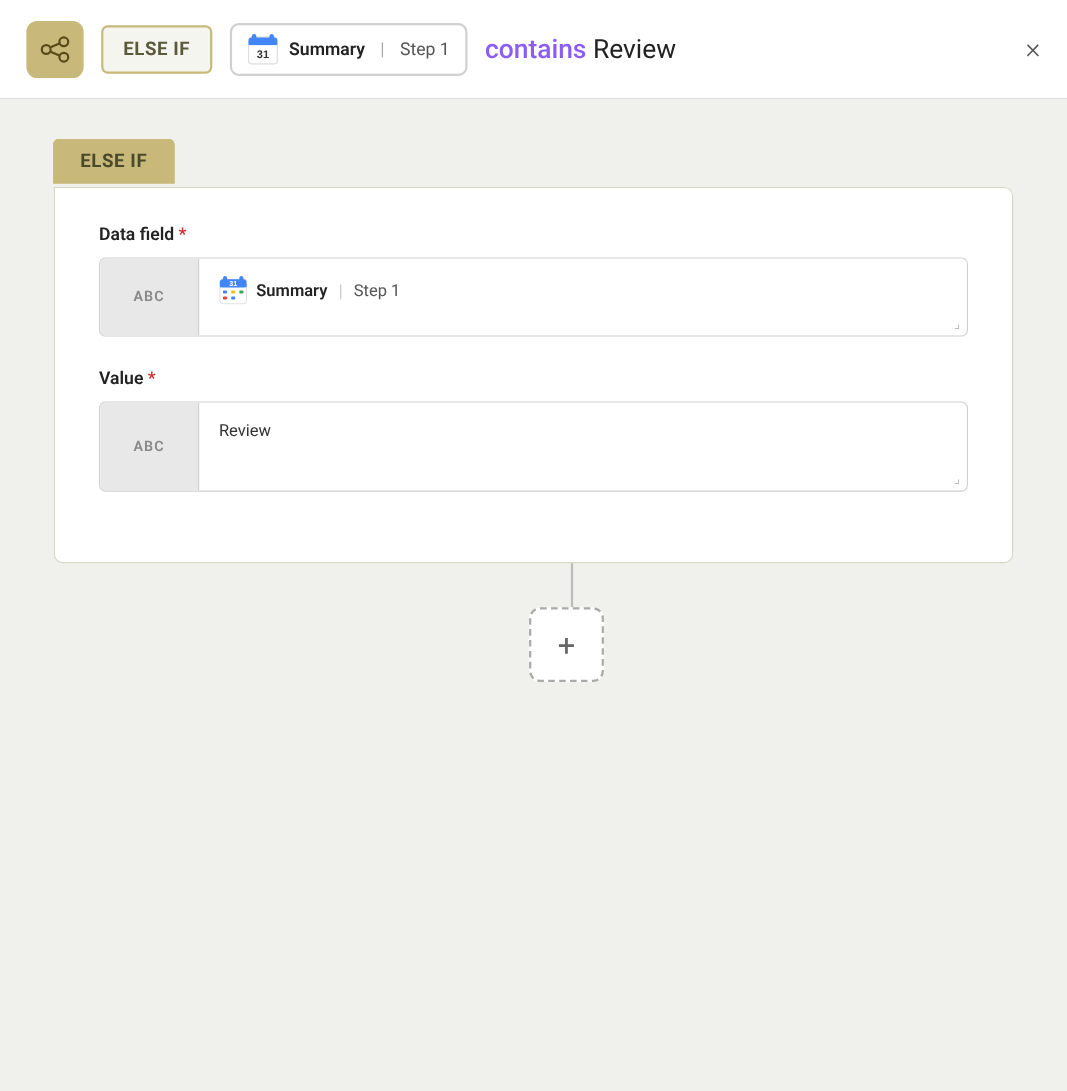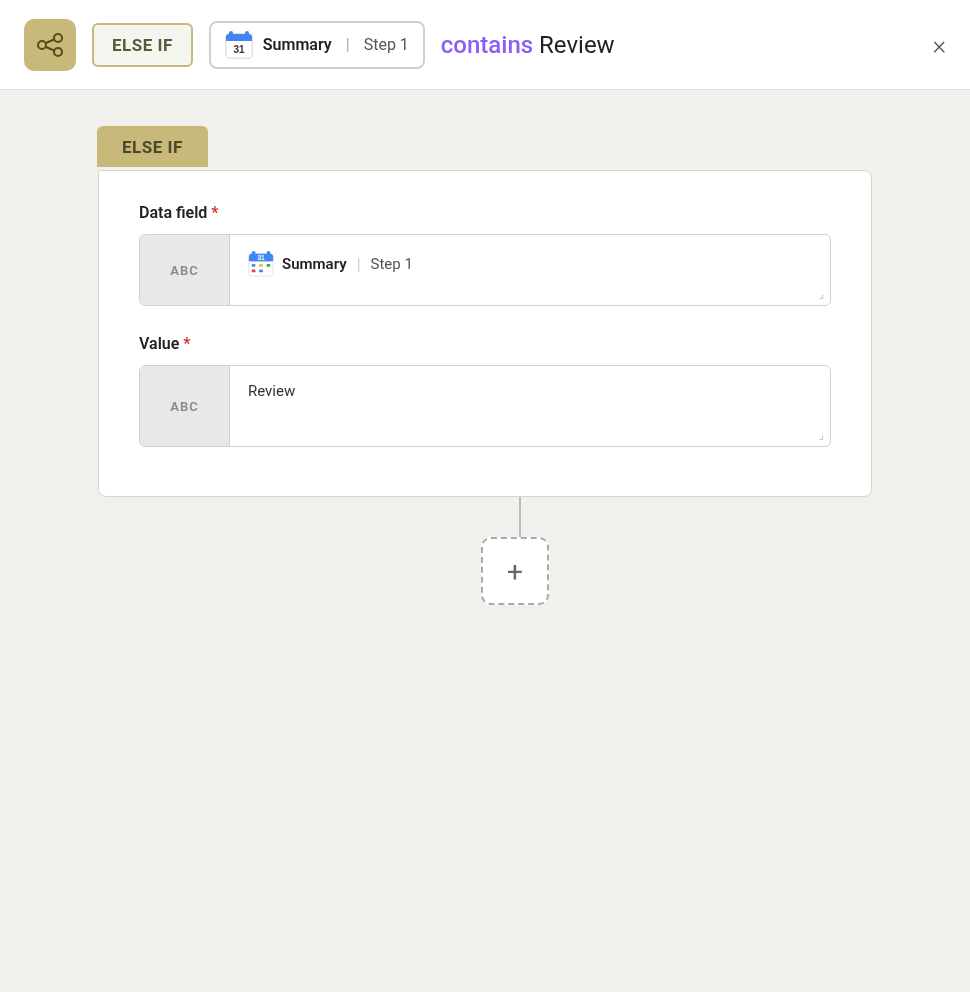--- a/index.html
+++ b/index.html
@@ -107,21 +107,21 @@
     
     .main-content {
       padding: 30px 20px 0 20px;
       display: flex;
       flex-direction: column;
       align-items: center;
     }
 
     
     .card {
-      width: 774px;
+      width: 872px;
       background: #fff;
       border: 1px solid #d8d8c8;
       border-radius: 0 8px 8px 8px;
       padding: 32px 40px 40px 40px;
       position: relative;
     }
 
     
     .card-tab {
       position: absolute;
@@ -241,21 +241,21 @@
       color: #333;
     }
 
     .condition-dropdown-arrow {
       color: #555;
       font-size: 14px;
     }
 
     
     .value-section {
-      margin-bottom: 9px;
+      margin-bottom: 24px;
     }
 
     .value-field-box {
       display: flex;
       align-items: stretch;
       border: 1px solid #d0d0d0;
       border-radius: 6px;
       overflow: hidden;
       min-height: 82px;
     }

